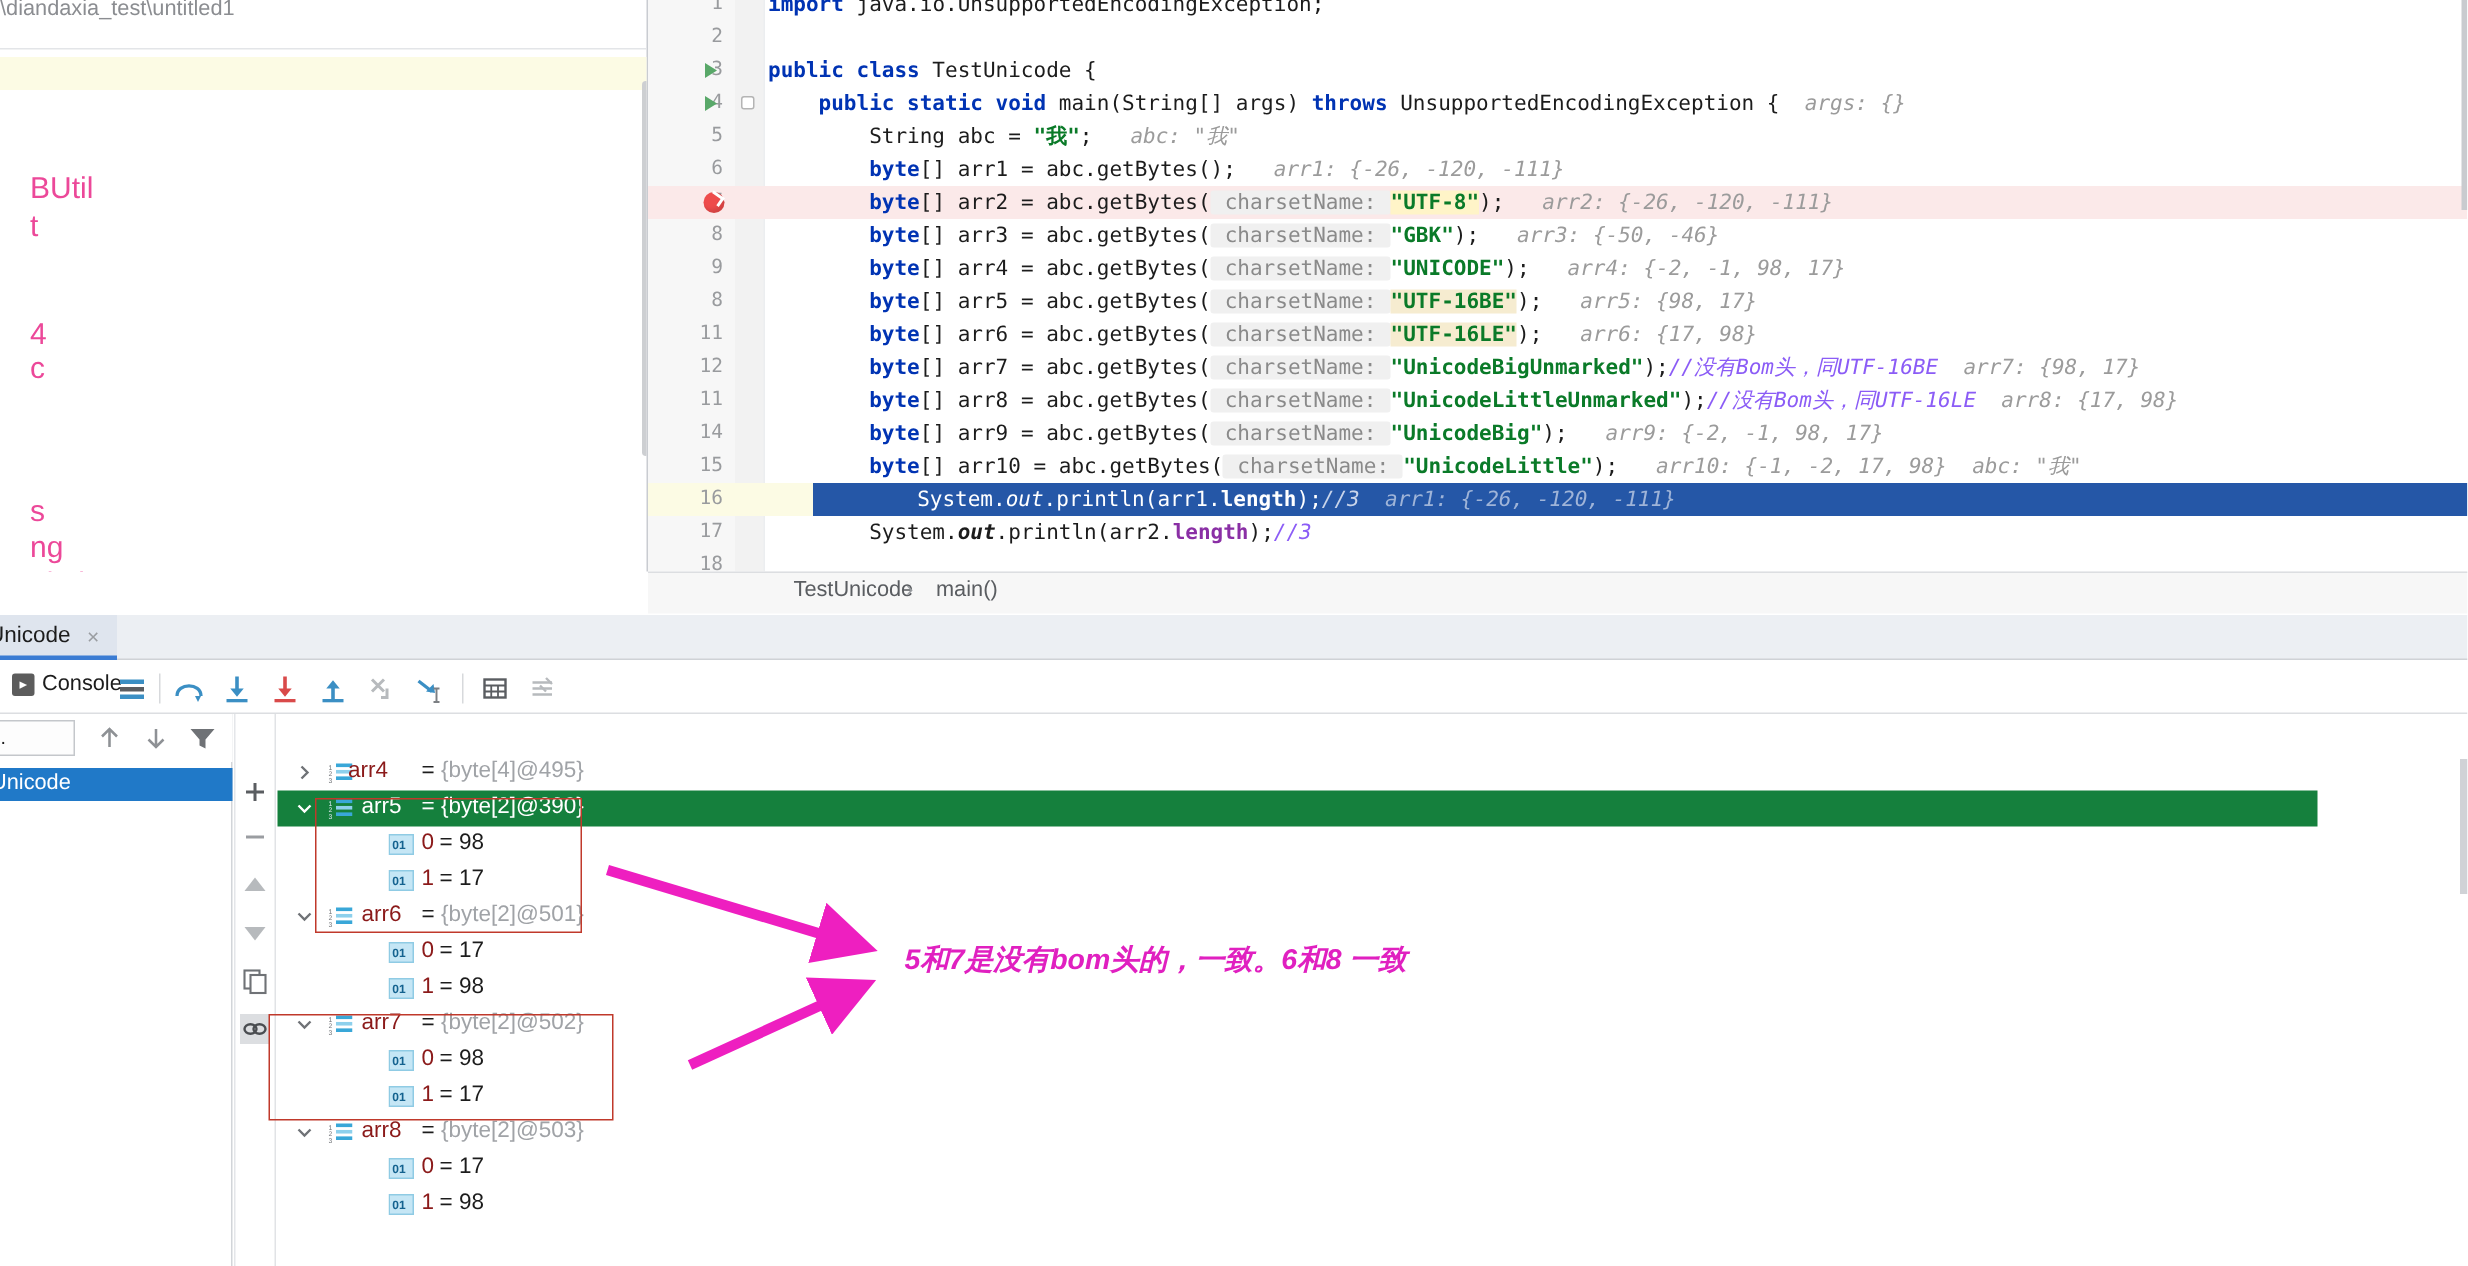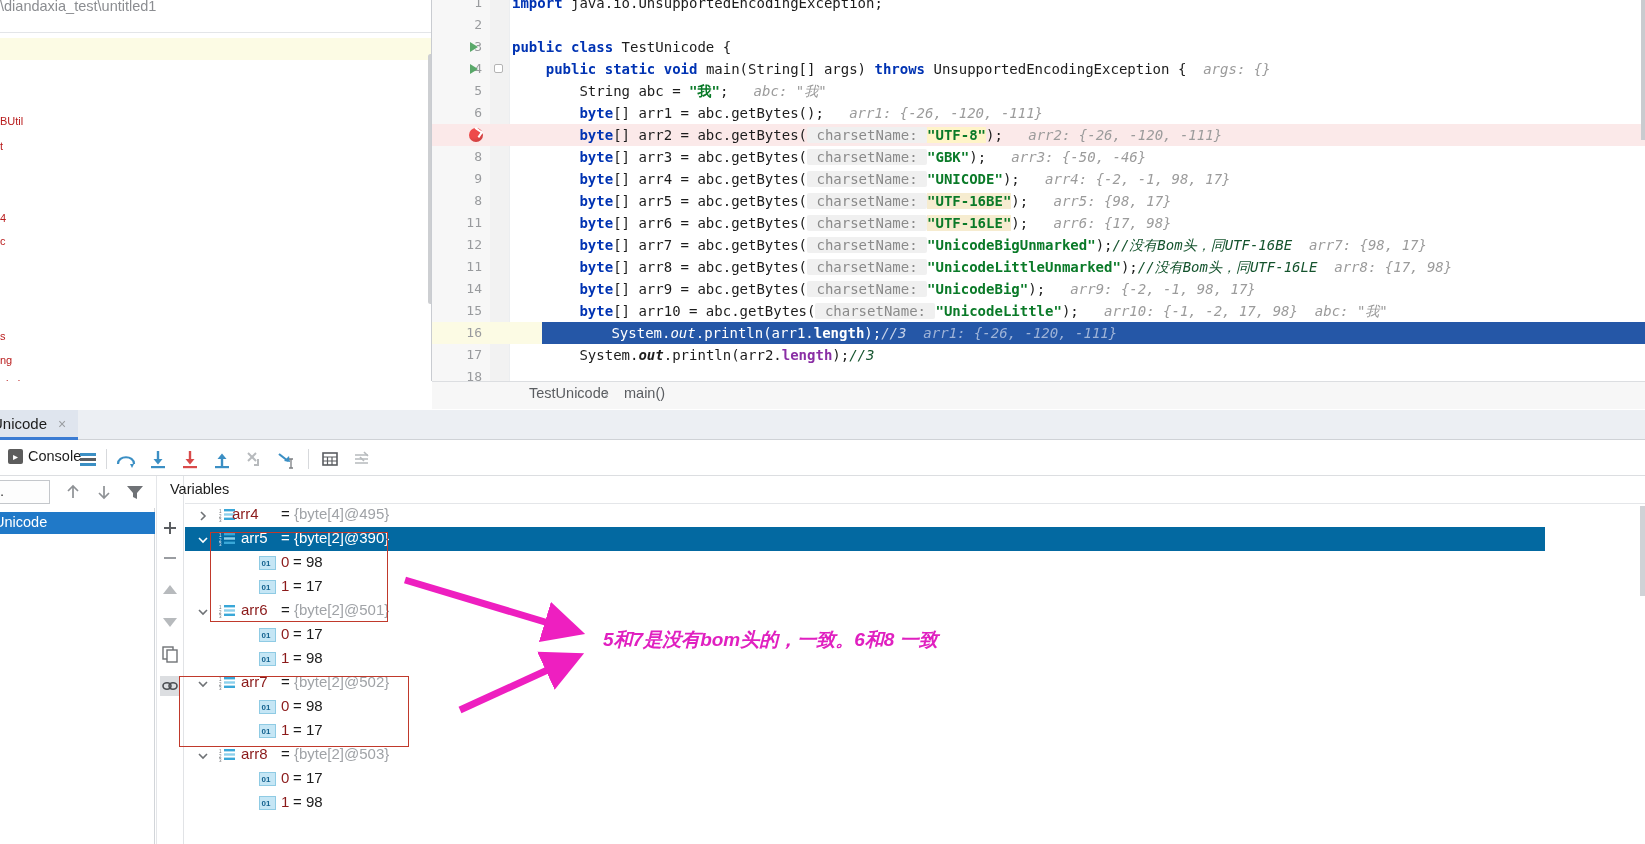--- a/index.html
+++ b/index.html
@@ -20,21 +20,21 @@
     position:absolute; left:0; top:0; width:432px; height:381px;
     background:#ffffff; border-right:1px solid #c9ccd1;
     overflow:hidden;
   }
   .proj-path {
     position:absolute; left:0; top:-2px; font-size:14.5px; color:#8b8d91;
     white-space:nowrap;
   }
   .proj-sep { position:absolute; left:0; top:32px; width:432px; height:1px; background:#e3e5e8; }
   .proj-hl { position:absolute; left:0; top:38px; width:432px; height:22px; background:#fcfbe4; }
-  .proj-item { position:absolute; left:0; font-size:11px; color:#b91c1c; white-space:nowrap; }
+  .proj-item { position:absolute; left:0; font-size:20px; color:#ec4899; white-space:nowrap;padding-left:20px; }
 
   
   .proj-scroll { position:absolute; left:428px; top:54px; width:5px; height:250px; background:#cdcfd2; border-radius:3px; }
 
   
   .editor { position:absolute; left:432px; top:0; width:1213px; height:381px; background:#ffffff; overflow:hidden; }
   .gutter { position:absolute; left:0; top:0; width:78px; height:381px; background:#f7f7f7; }
   .gutter-border { position:absolute; left:77px; top:0; width:1px; height:381px; background:#eceef0; }
   .fold-col { position:absolute; left:58px; top:0; width:20px; height:381px; background:#f2f2f2; }
 
@@ -48,21 +48,21 @@
     font-family:"DejaVu Sans Mono", monospace; font-size:14px; line-height:22px;
     color:#1c1c1c;
   }
   .kw { color:#0033b3; font-weight:bold; }
   .str { color:#0a7a28; font-weight:bold; }
   .strhl { color:#0a7a28; font-weight:bold; background:#fff4c8; }
   .strhl2 { color:#0a7a28; font-weight:bold; background:#f6ecd0; }
   .plain { color:#1c1c1c; }
   .hintparam { color:#8a8a8a; background:#f0f0f0; border-radius:2px; padding:0 1px; font-style:normal;}
   .hint { color:#9b9b9b; font-style:italic; }
-  .cmt { color:#14532d; font-style:italic; }
+  .cmt { color:#8b5cf6; font-style:italic; }
   .fld { color:#8a2fa5; font-weight:bold; }
   .ital { font-style:italic; font-weight:bold; color:#1c1c1c; }
 
   .row-error { position:absolute; left:0; width:1213px; height:22px; background:#fbe9e9; }
   .row-selected { position:absolute; left:110px; width:1103px; height:22px; background:#2557a7; }
   .row-selected-gut { position:absolute; left:0; width:110px; height:22px; background:#fcfbe4; }
   .sel-code { color:#ffffff !important; }
   .sel-cmt { color:#c8d4ea !important; font-style:italic; }
   .sel-hint { color:#9fb4d8 !important; font-style:italic; }
 
@@ -132,21 +132,21 @@
   .vars-pane { position:absolute; left:185px; top:66px; width:1460px; height:378px; background:#fff; }
   .vars-header { position:absolute; left:0; top:0; width:1460px; height:28px; background:#ffffff; border-bottom:1px solid #e4e6e9; }
   .vars-title { position:absolute; left:-15px; top:5px; font-size:14.5px; color:#1c1c1c; }
   .vars-divider { position:absolute; left:-29px; top:0; width:1px; height:378px; background:#e4e6e9; }
 
   .vrow { position:absolute; left:0; width:1360px; height:24px; font-size:15px; }
   .vrow .chev { position:absolute; left:5px; top:5px; }
   .vname { position:absolute; top:2px; color:#8b1a1a; white-space:nowrap; }
   .veq { color:#1c1c1c; }
   .vval { color:#a0a3a7; }
-  .vrow.sel { background:#0369a1; }
+  .vrow.sel { background:#15803d; }
   .vrow.sel .vname, .vrow.sel .veq, .vrow.sel .vval { color:#ffffff; }
 
   .redbox { position:absolute; border:1.5px solid #c0392b; pointer-events:none; }
   .note-text {
     position:absolute; font-size:19px; color:#e020c0; white-space:nowrap; font-weight:bold;
   }
   svg.overlay { position:absolute; left:0; top:0; width:1645px; height:844px; pointer-events:none; }
   .vscroll-vars { position:absolute; left:1455px; top:30px; width:5px; height:90px; background:#d0d2d6; }
 </style>
 </head>
@@ -412,23 +412,20 @@
       <div class="vtb-btn" style="top:200px; background:#dcdee1;">
         <svg width="20" height="20" viewBox="0 0 20 20">
           <ellipse cx="7" cy="10" rx="4" ry="3.2" stroke="#4a4d51" stroke-width="1.6" fill="none"></ellipse>
           <ellipse cx="13" cy="10" rx="4" ry="3.2" stroke="#4a4d51" stroke-width="1.6" fill="none"></ellipse>
         </svg>
       </div>
     </div>
 
     <div class="vars-pane">
       <div class="vars-divider"></div>
-      <div class="vars-header">
-        <span class="vars-title">Variables</span>
-      </div>
       <div id="var-rows">
           <div class="vrow" style="top: 27px;">
             <span class="chev" style="left: 12px;"><svg width="12" height="12" viewBox="0 0 12 12">
                 <path d="M4 2 L8 6 L4 10" stroke="#6f7276" stroke-width="1.6" fill="none"></path>
               </svg></span>
             <span style="position: absolute; left: 34px; top: 5px;"><svg width="16" height="14" viewBox="0 0 16 14">
                 <text x="0" y="5" font-size="4.5" fill="#6f7276">1</text>
                 <text x="0" y="9.5" font-size="4.5" fill="#6f7276">2</text>
                 <text x="0" y="14" font-size="4.5" fill="#6f7276">3</text>
                 <rect x="5" y="1" width="11" height="2.4" fill="#39a7d8"></rect>

